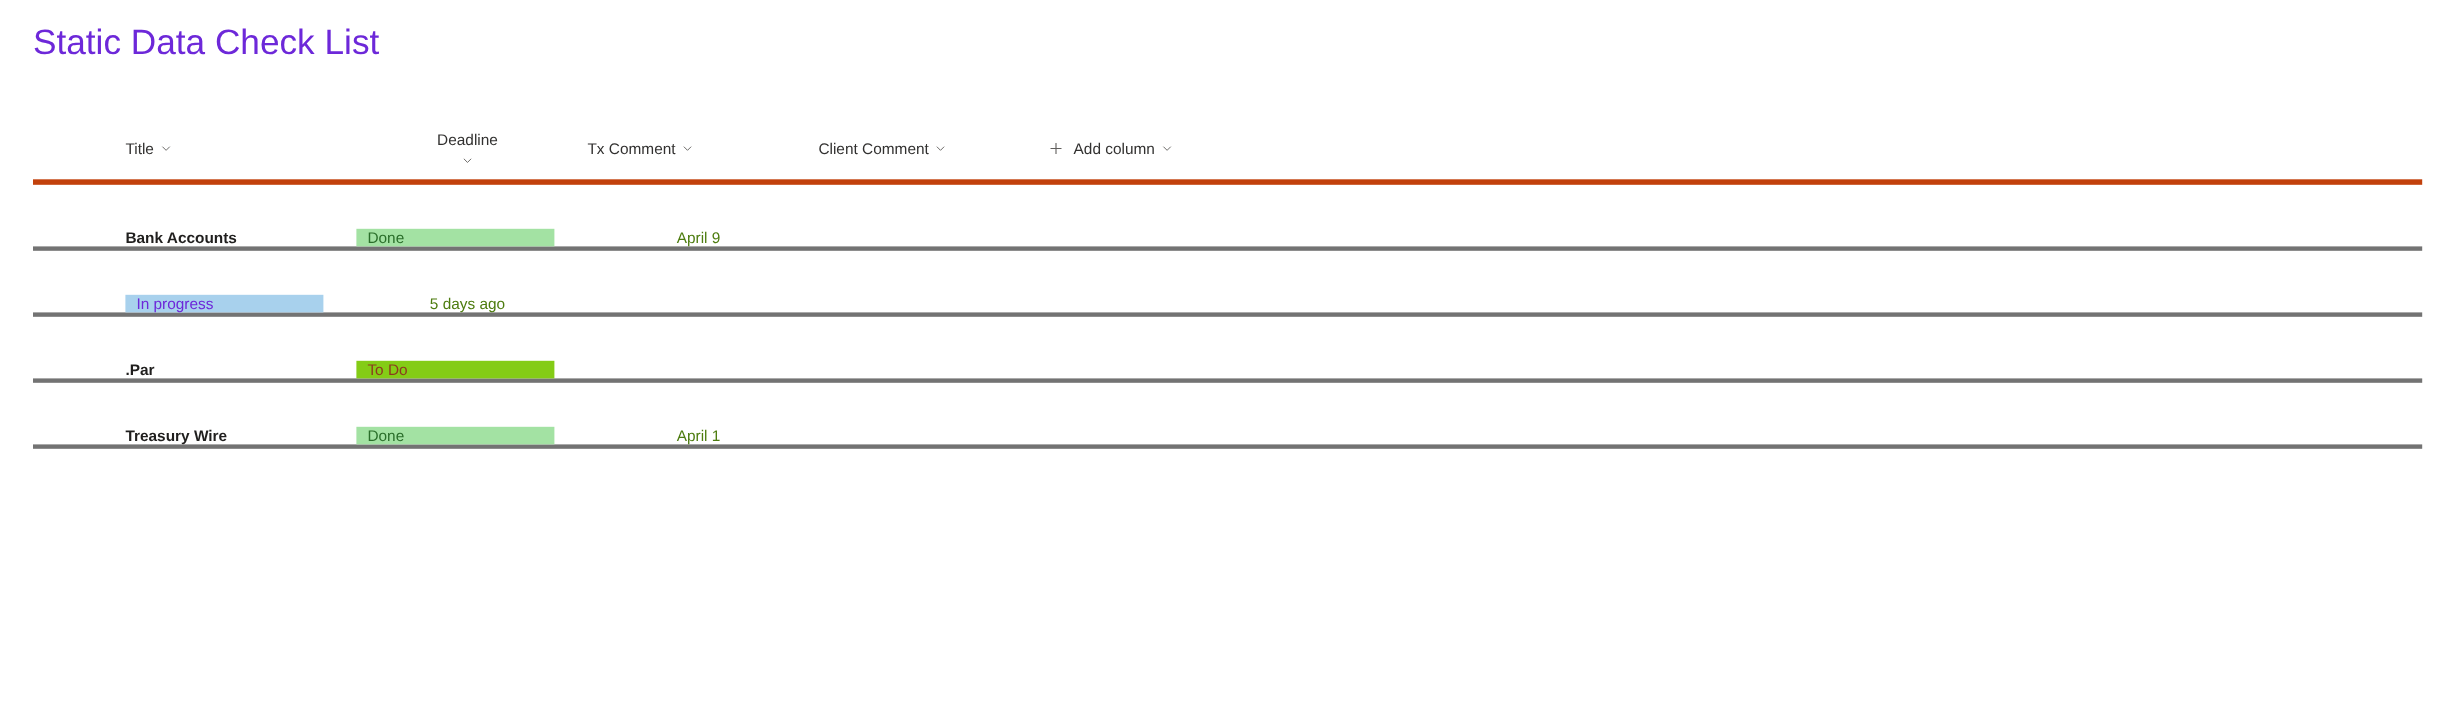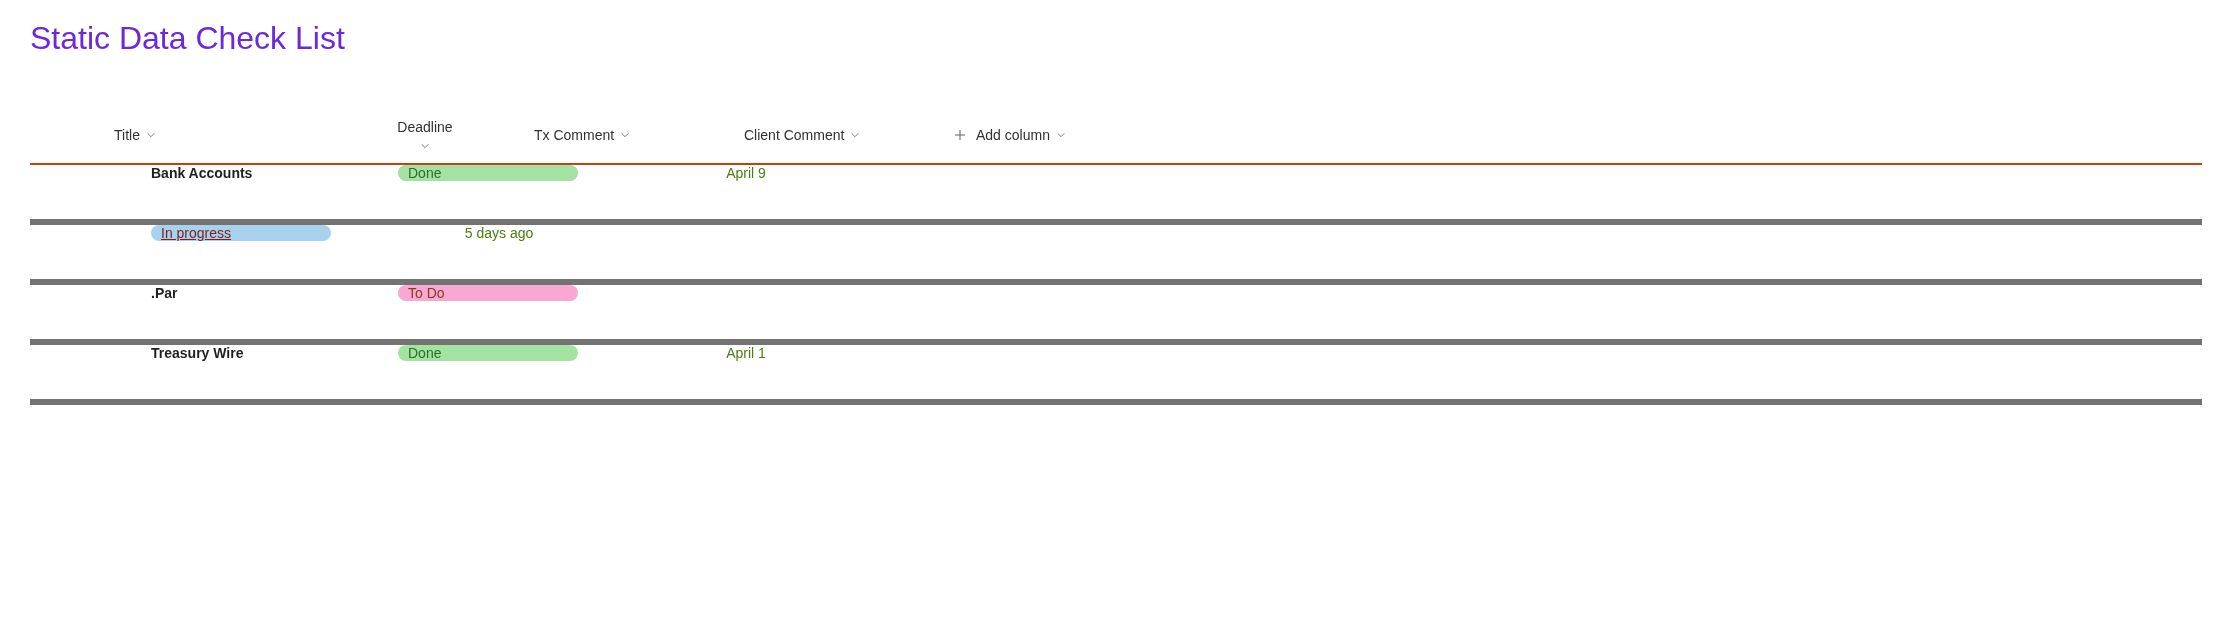--- a/index.html
+++ b/index.html
@@ -19,21 +19,21 @@
     color: #6d28d9;
     margin: 0 0 50px 0;
   }
   .table-wrapper {
     width: 100%;
   }
   .table-header {
     display: flex;
     align-items: center;
     padding: 0;
-    border-bottom: 2px solid #c2410c;
+    border-bottom: 5px solid #c2410c;
   }
   .col-spacer { width: 84px; flex-shrink: 0; }
   .col-title   { width: 210px; flex-shrink: 0; }
   .col-status  { width: 210px; flex-shrink: 0; }
   .col-deadline{ width: 210px; flex-shrink: 0; flex-direction: column; }
   .col-tx      { width: 210px; flex-shrink: 0; }
   .col-client  { width: 210px; flex-shrink: 0; }
   .col-add     { width: 210px; flex-shrink: 0; }
   .col-fill    { flex: 1; }
   .header-cell {
@@ -51,24 +51,23 @@
     display: inline-block;
   }
   .chev svg { display: block; }
   .plus-icon {
     width: 12px; height: 12px;
     display: inline-flex; align-items: center; justify-content: center;
     margin-right: 4px;
   }
   .table-row {
     display: flex;
-    align-items: flex-start;
-    border-bottom: 6px solid #737373;
+    align-items: flex-end;
+    border-bottom: 4px solid #737373;
     min-height: 60px;
-    gap: 37px;
   }
   .cell {
     display: flex;
     align-items: center;
     font-size: 14px;
     padding: 0 8px 0 0;
     color: #323130;
   }
   .title-cell {
     font-weight: 600;
@@ -77,25 +76,24 @@
   .status-cell {
     padding: 0;
   }
   .status-pill {
     width: 180px;
     height: 100%;
     display: flex;
     align-items: center;
     padding-left: 10px;
     font-size: 14px;
-    border-radius: 24px;
   }
   .status-done    { background: #a3e2a3; color: #2a6e2a; }
-  .status-progress{ background: #a8d1ed; color: #7f1d1d; text-decoration: underline; }
-  .status-todo    { background: #f9a8d4; color: #8a3a1f; }
+  .status-progress{ background: #a8d1ed; color: #6d28d9; }
+  .status-todo    { background: #84cc16; color: #8a3a1f; }
   .deadline-cell { color: #4d7c0f; }
 </style>
 </head>
 <body>
 
 <div class="page">
   <h1 class="page-title">Static Data Check List</h1>
 
   <div class="table-wrapper">
 

